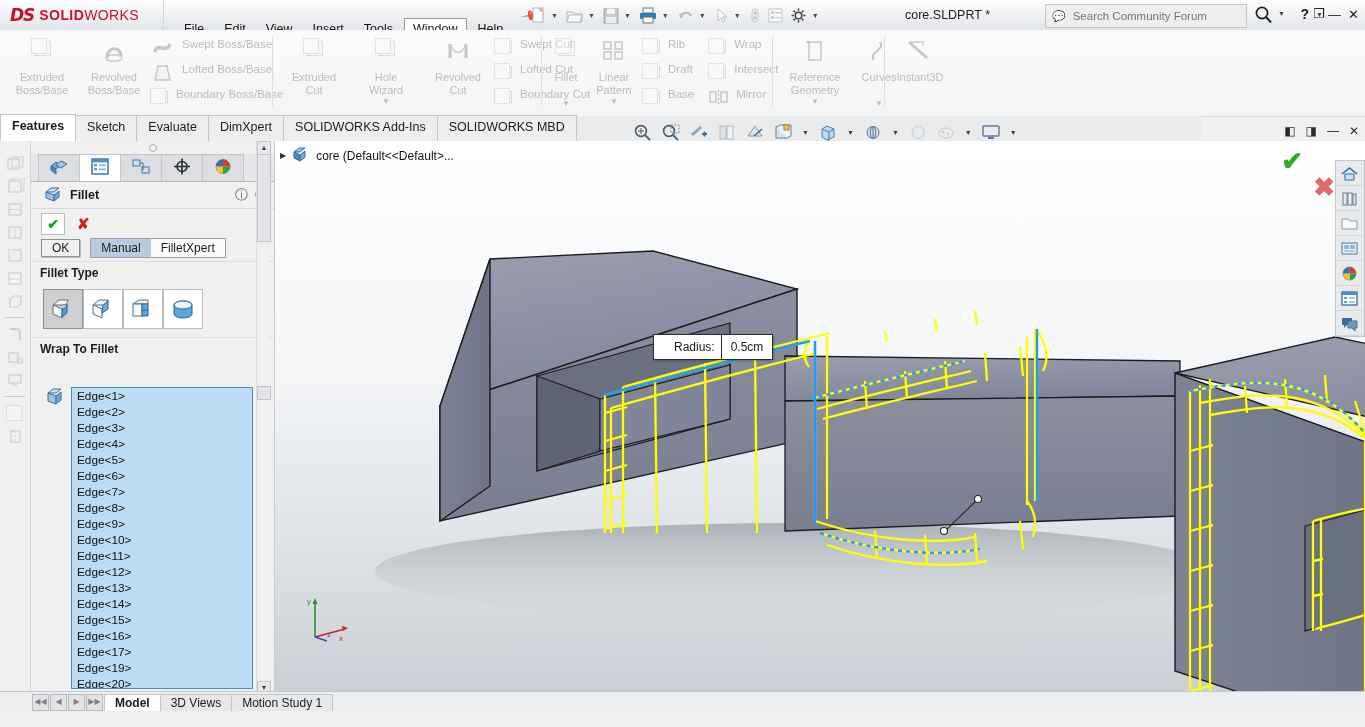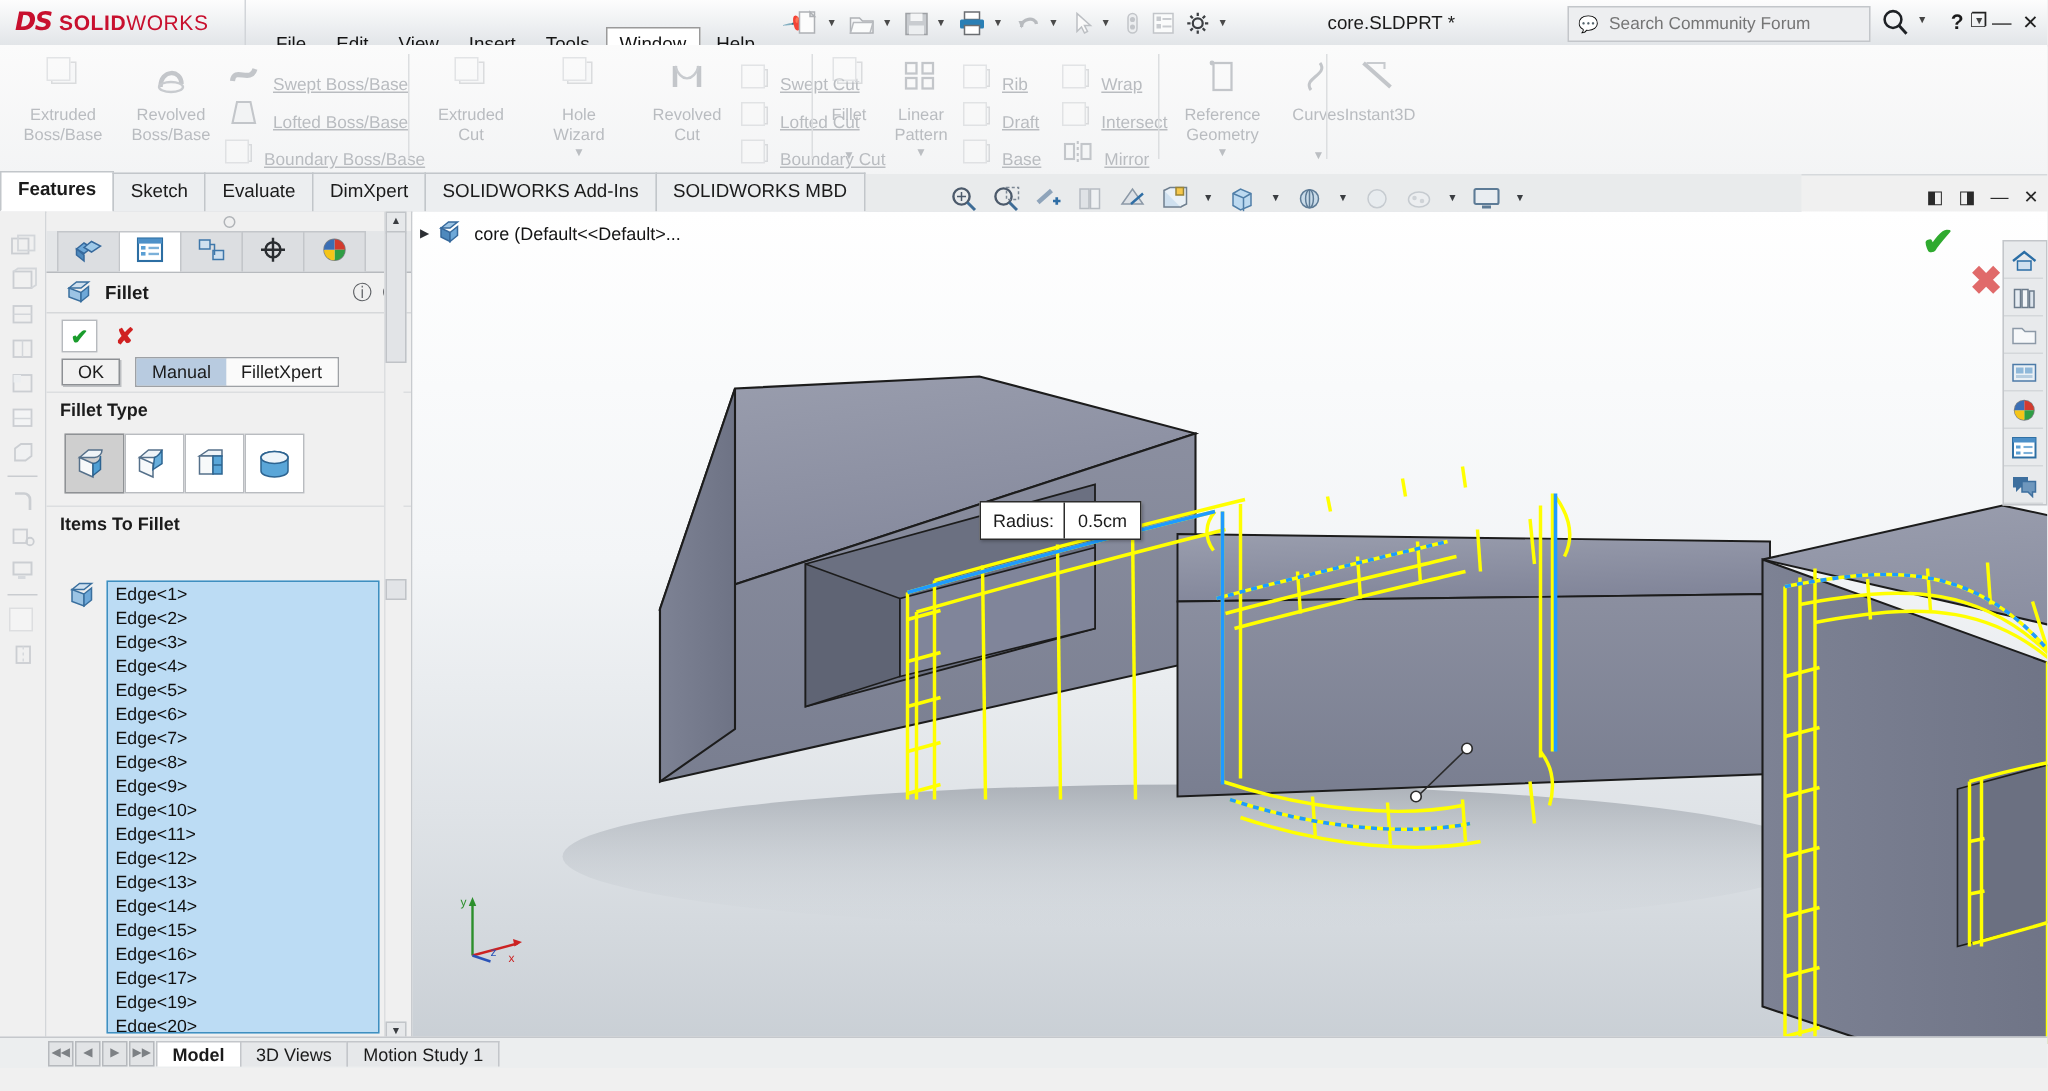--- a/index.html
+++ b/index.html
@@ -25,43 +25,43 @@
   .logo-sep{position:absolute;left:163px;top:0;width:1px;height:30px;background:#d2d5d9;}
 
   .menubar{position:absolute;left:175px;top:0;height:30px;display:flex;align-items:center;}
   .menu-item{padding:4px 9px;font-size:12.5px;color:#141414;cursor:default;margin-right:2px;margin-top:28px;}
   .menu-item.boxed{border:1px solid #9a9a9a;background:#fff;padding:3px 8px;}
   .pin{margin-left:10px;color:#1d6fa5;font-size:14px;transform:rotate(35deg);}
 
   .qat{position:absolute;left:528px;top:0;height:30px;display:flex;align-items:center;gap:1px;}
   .qat .qi{display:flex;align-items:center;padding:0 2px;}
   .qat .caret{font-size:7px;color:#4a4a4a;padding:0 4px 0 1px;}
-  .docname{position:absolute;left:885px;top:8px;font-size:12.5px;color:#1b1b1b;}
+  .docname{position:absolute;left:905px;top:8px;font-size:12.5px;color:#1b1b1b;}
 
   .searchwrap{position:absolute;right:118px;top:4px;width:200px;height:22px;
     background:#edeef0;border:1px solid #c3c6ca;display:flex;align-items:center;}
   .searchwrap .bub{margin:0 5px 0 6px;color:#4d4d4d;font-size:11px;}
   .searchwrap input{border:0;background:transparent;outline:none;width:140px;
     font-family:"Liberation Sans",sans-serif;font-size:11.5px;color:#5e5e5e;}
   .mag{position:absolute;right:92px;top:5px;color:#2a2a2a;}
   .tb-caret{position:absolute;right:80px;top:10px;font-size:7px;color:#444;}
   .help-q{position:absolute;right:56px;top:6px;font-size:14px;font-weight:bold;color:#1b1b1b;}
   .help-caret{position:absolute;right:42px;top:11px;font-size:7px;color:#444;}
   .wbtn{position:absolute;top:7px;font-size:13px;color:#222;cursor:default;}
 
   
   .ribbon{position:absolute;left:0;top:30px;width:1365px;height:86px;
     background:linear-gradient(180deg,#fbfbfb,#f3f4f5);border-bottom:1px solid #d6d9dc;}
   .rgroup{position:absolute;top:4px;height:78px;display:flex;align-items:flex-start;}
   .rsep{position:absolute;top:6px;width:1px;height:70px;background:#dcdee0;}
   .big-btn{width:72px;text-align:center;color:#b9bcc0;font-size:11px;line-height:12.5px;
     padding-top:4px;cursor:default;}
   .big-btn .gi{display:block;height:30px;margin-bottom:3px;}
-  .small-btn{display:flex;align-items:flex-end;gap:6px;height:25px;color:#b9bcc0;font-size:11.5px;
-    cursor:default;text-decoration:underline;}
+  .small-btn{display:flex;align-items:flex-start;gap:6px;height:25px;color:#b9bcc0;font-size:11.5px;
+    cursor:default;}
   .dd-caret{font-size:8px;color:#bbbec2;text-align:center;}
   .cube{display:inline-block;width:22px;height:20px;position:relative;opacity:.45;}
   .cube:before{content:"";position:absolute;inset:3px 2px 2px 3px;border:1.3px solid #b6b9bd;
     background:#f4f5f6;}
   .cube:after{content:"";position:absolute;left:0;top:0;width:14px;height:14px;
     border:1.3px solid #c7cace;background:#fafafa;}
 
   
   .tabbar{position:absolute;left:0;top:116px;width:1201px;height:25px;
     background:#e9ebec;border-bottom:1px solid #b9bec3;display:flex;align-items:flex-end;}
@@ -135,21 +135,21 @@
     font-size:12px;color:#2a2a2a;}
   .ftree{position:absolute;left:280px;top:146px;display:flex;align-items:center;gap:6px;
     font-size:12px;color:#141414;}
   .ftree .arr{font-size:8px;color:#2c2f33;}
   .confirm-ok{position:absolute;right:62px;top:146px;color:#2faa2f;font-size:26px;font-weight:bold;}
   .confirm-x{position:absolute;right:30px;top:172px;color:#e06a6a;font-size:26px;font-weight:bold;}
 
   .callout{position:absolute;left:653px;top:334px;height:24px;background:#fff;
     border:1px solid #2b2b2b;display:flex;align-items:center;font-size:12px;
     box-shadow:1px 1px 2px rgba(0,0,0,.25);}
-  .callout .lbl{padding:0 6px 0 8px;}
+  .callout .lbl{padding:0 6px 0 20px;}
   .callout .vdiv{width:1px;height:24px;background:#2b2b2b;}
   .callout .val{padding:0 9px;}
 
   .axis{position:absolute;left:305px;top:595px;width:48px;height:48px;}
 
   
   .taskpane{position:absolute;right:0;top:160px;width:28px;
     background:#e8eaec;border:1px solid #c3c6ca;display:flex;flex-direction:column;}
   .taskpane .ti{width:26px;height:24px;display:flex;align-items:center;justify-content:center;
     border-bottom:1px solid #d4d7da;cursor:default;}
@@ -736,21 +736,21 @@
       </div>
       <div class="ftype">
         <svg width="28" height="26">
             <path d="M5 9 a9 4 0 0 1 18 0 v9 a9 4 0 0 1 -18 0 Z" fill="#5aa6d8" stroke="#2d6491"></path>
             <ellipse cx="14" cy="9" rx="9" ry="4" fill="#eef5fa" stroke="#2d6491"></ellipse>
           </svg>
       </div>
     </div>
 
     <div class="sect-hdr">
-      <span>Items To Fillet</span>
+      <span>Wrap To Fillet</span>
       <span class="chev">^</span>
     </div>
     <div class="pmicon">
       <svg width="20" height="18">
           <path d="M3 6 l5-4 h8 l-5 4 Z" fill="#cfe0ef" stroke="#3a6f9e"></path>
           <path d="M3 6 v8 l8 3 v-8 Z" fill="#9cc4e4" stroke="#3a6f9e"></path>
           <path d="M11 9 l5-4 v8 l-5 4 Z" fill="#6ea8d8" stroke="#3a6f9e"></path>
         </svg>
     </div>
     <div class="listbox">

